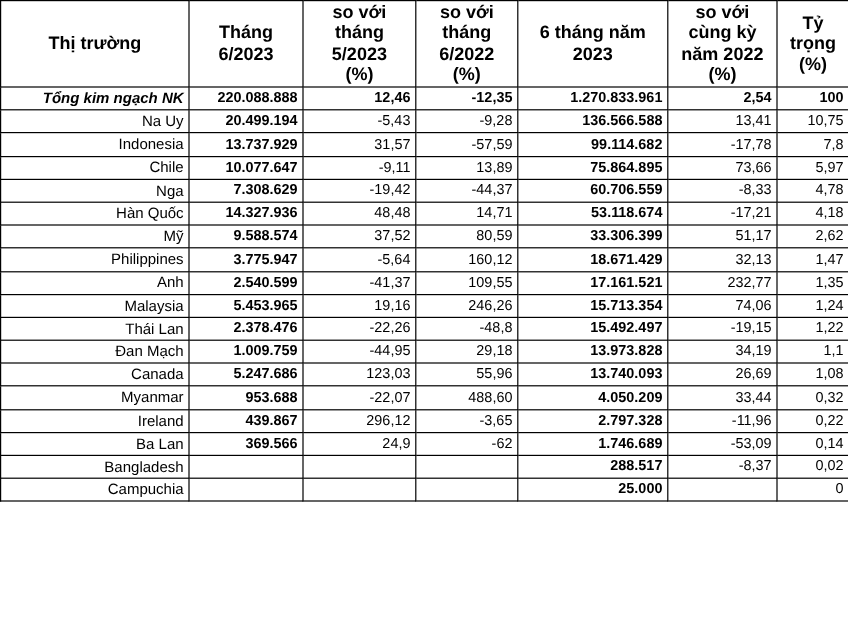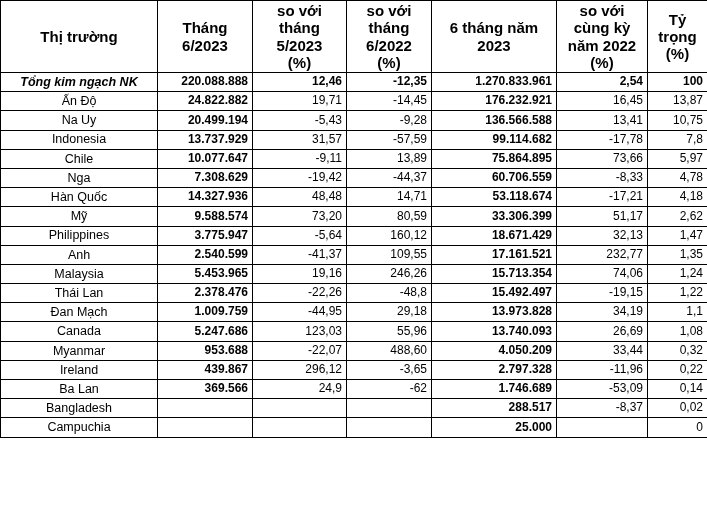--- a/index.html
+++ b/index.html
@@ -43,21 +43,21 @@
   
   col.c0 { width: 157px; }
   col.c1 { width: 95px; }
   col.c2 { width: 94px; }
   col.c3 { width: 85px; }
   col.c4 { width: 125px; }
   col.c5 { width: 91px; }
   col.c6 { width: 60px; }
 
   td.market {
-    text-align: center;
+    text-align: right;
     font-size: 12.5px;
     padding-left: 6px;
   }
   td.num {
     text-align: right;
     padding-right: 5px;
     font-size: 12px;
   }
   td.bold {
     font-weight: bold;
@@ -129,29 +129,20 @@
         <tr class="total">
           <td class="market">Tổng kim ngạch NK</td>
           <td class="num bold">220.088.888</td>
           <td class="num">12,46</td>
           <td class="num">-12,35</td>
           <td class="num bold">1.270.833.961</td>
           <td class="num">2,54</td>
           <td class="num">100</td>
         </tr>
         <tr>
-          <td class="market">Ấn Độ</td>
-          <td class="num bold">24.822.882</td>
-          <td class="num">19,71</td>
-          <td class="num">-14,45</td>
-          <td class="num bold">176.232.921</td>
-          <td class="num">16,45</td>
-          <td class="num">13,87</td>
-        </tr>
-        <tr>
           <td class="market">Na Uy</td>
           <td class="num bold">20.499.194</td>
           <td class="num">-5,43</td>
           <td class="num">-9,28</td>
           <td class="num bold">136.566.588</td>
           <td class="num">13,41</td>
           <td class="num">10,75</td>
         </tr>
         <tr>
           <td class="market">Indonesia</td>
@@ -185,21 +176,21 @@
           <td class="num bold">14.327.936</td>
           <td class="num">48,48</td>
           <td class="num">14,71</td>
           <td class="num bold">53.118.674</td>
           <td class="num">-17,21</td>
           <td class="num">4,18</td>
         </tr>
         <tr>
           <td class="market">Mỹ</td>
           <td class="num bold">9.588.574</td>
-          <td class="num">73,20</td>
+          <td class="num">37,52</td>
           <td class="num">80,59</td>
           <td class="num bold">33.306.399</td>
           <td class="num">51,17</td>
           <td class="num">2,62</td>
         </tr>
         <tr>
           <td class="market">Philippines</td>
           <td class="num bold">3.775.947</td>
           <td class="num">-5,64</td>
           <td class="num">160,12</td>

